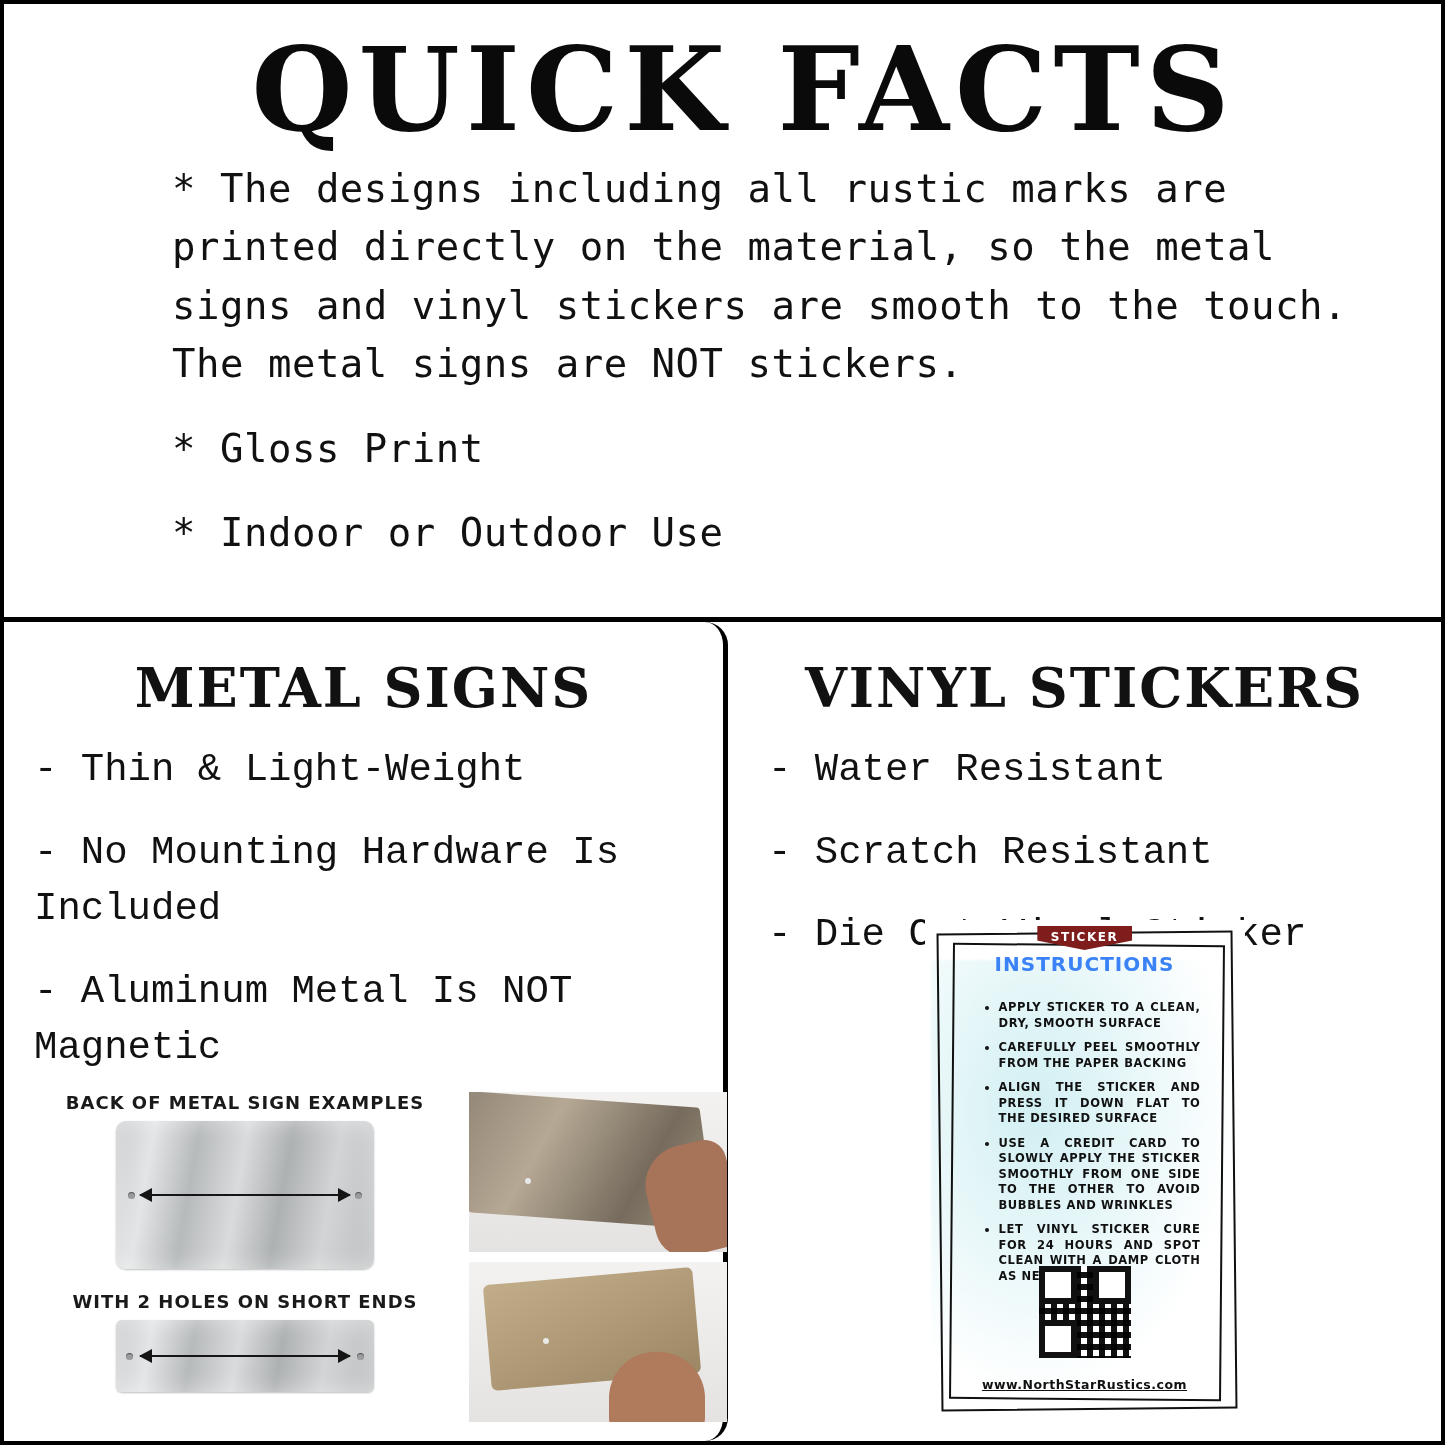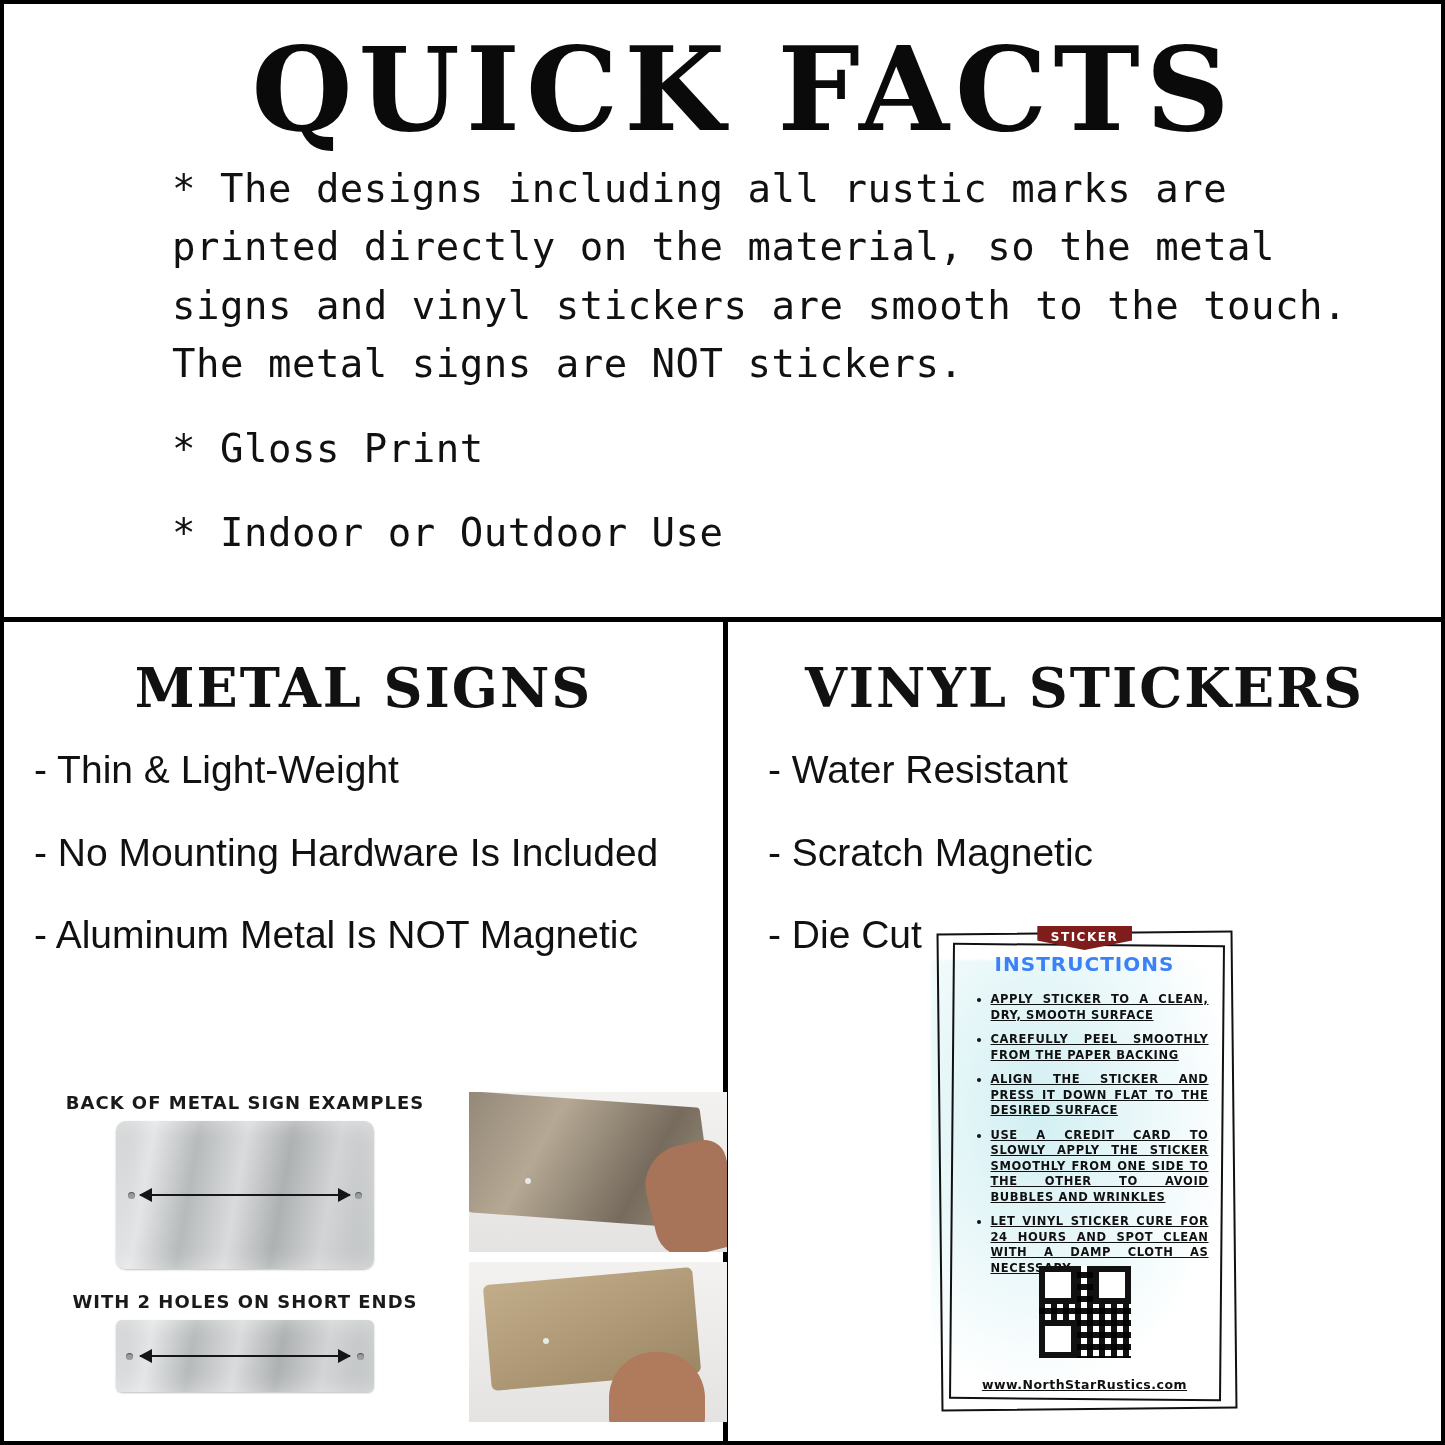--- a/index.html
+++ b/index.html
@@ -62,40 +62,41 @@
     position: absolute;
     left: 0; top: 618px;
     width: 100%;
     height: 819px;
     display: flex;
   }
   .col {
     position: relative;
     box-sizing: border-box;
     height: 100%;
+    border-radius: 23px;
   }
   .col-left {
     width: 724px;
     border-right: 5px solid #000;
     padding: 0 18px;
   }
   .col-right {
     width: 713px;
     padding: 0 28px;
   }
   .col-heading {
     text-align: center;
     font-family: "DejaVu Serif", serif;
     font-weight: 700;
     font-size: 54px;
     letter-spacing: 2px;
     margin: 34px 0 22px 0;
   }
   .bullet {
-    font-family: Liberation Sans, sans-serif;
+    font-family: Liberation Mono, monospace;
     font-size: 39px;
     line-height: 1.45;
     margin: 0 0 26px 12px;
     color: #111;
   }
 
   
   .metal-media {
     position: absolute;
     left: 35px;
@@ -262,24 +263,23 @@
     font-weight: 700;
     font-size: 20px;
     letter-spacing: 1px;
     color: #3b82f6;
   }
   .instr-list {
     position: absolute;
     left: 44px;
     right: 28px;
     top: 64px;
-    margin: 8px;
+    margin: 16px;
     padding: 0 0 0 14px;
     list-style: disc;
-    text-decoration: underline;
   }
   .instr-list li {
     font-family: "DejaVu Sans", sans-serif;
     font-weight: 700;
     font-size: 11.5px;
     line-height: 1.35;
     letter-spacing: 0.6px;
     margin-bottom: 9px;
     color: #111;
     text-align: justify;
@@ -380,21 +380,21 @@
             <span class="dot-hole" style="left:74px;top:76px;"></span>
           </div>
         </div>
 
       </div>
     </div>
 
     <div class="col col-right">
       <div class="col-heading">VINYL STICKERS</div>
       <div class="bullet">- Water Resistant</div>
-      <div class="bullet">- Scratch Magnetic</div>
+      <div class="bullet">- Scratch Resistant</div>
       <div class="bullet">- Die Cut Vinyl Sticker</div>
 
       <div class="sticker-card">
         <span class="wash"></span>
         <span class="frame-outer"></span>
         <span class="frame-inner"></span>
 
         <div class="sticker-tab">STICKER</div>
         <div class="instr-title">INSTRUCTIONS</div>
 

